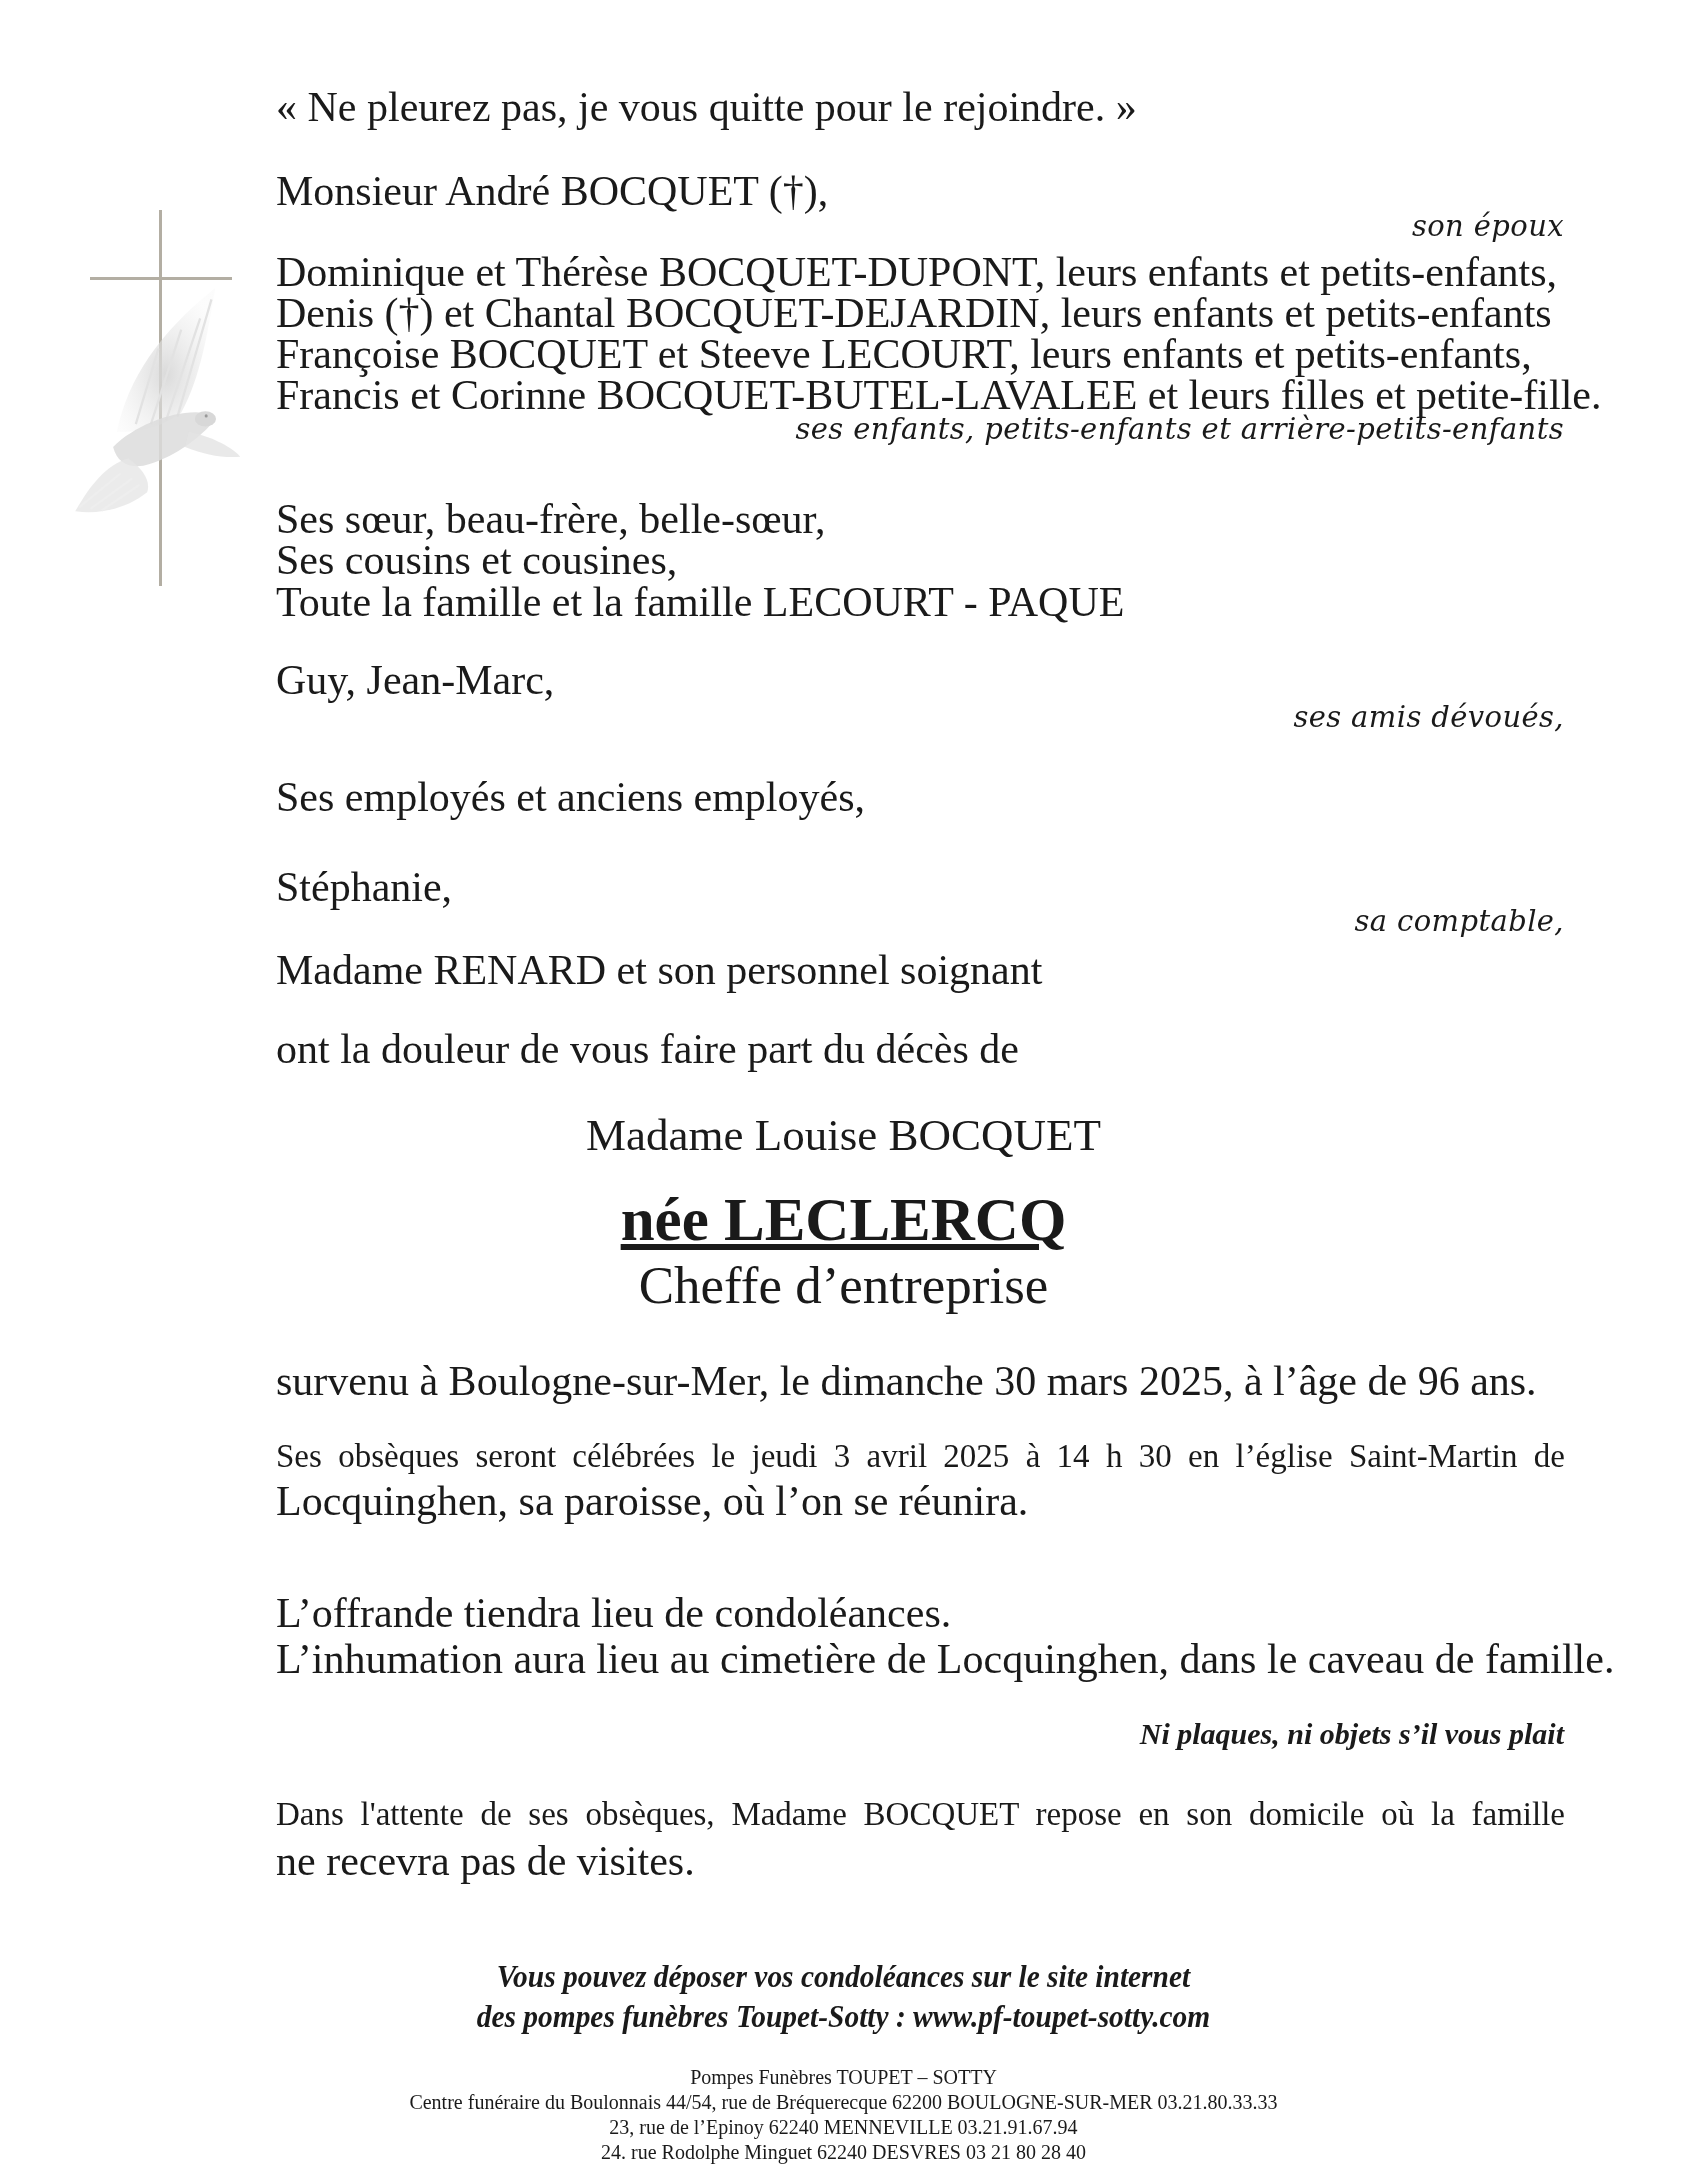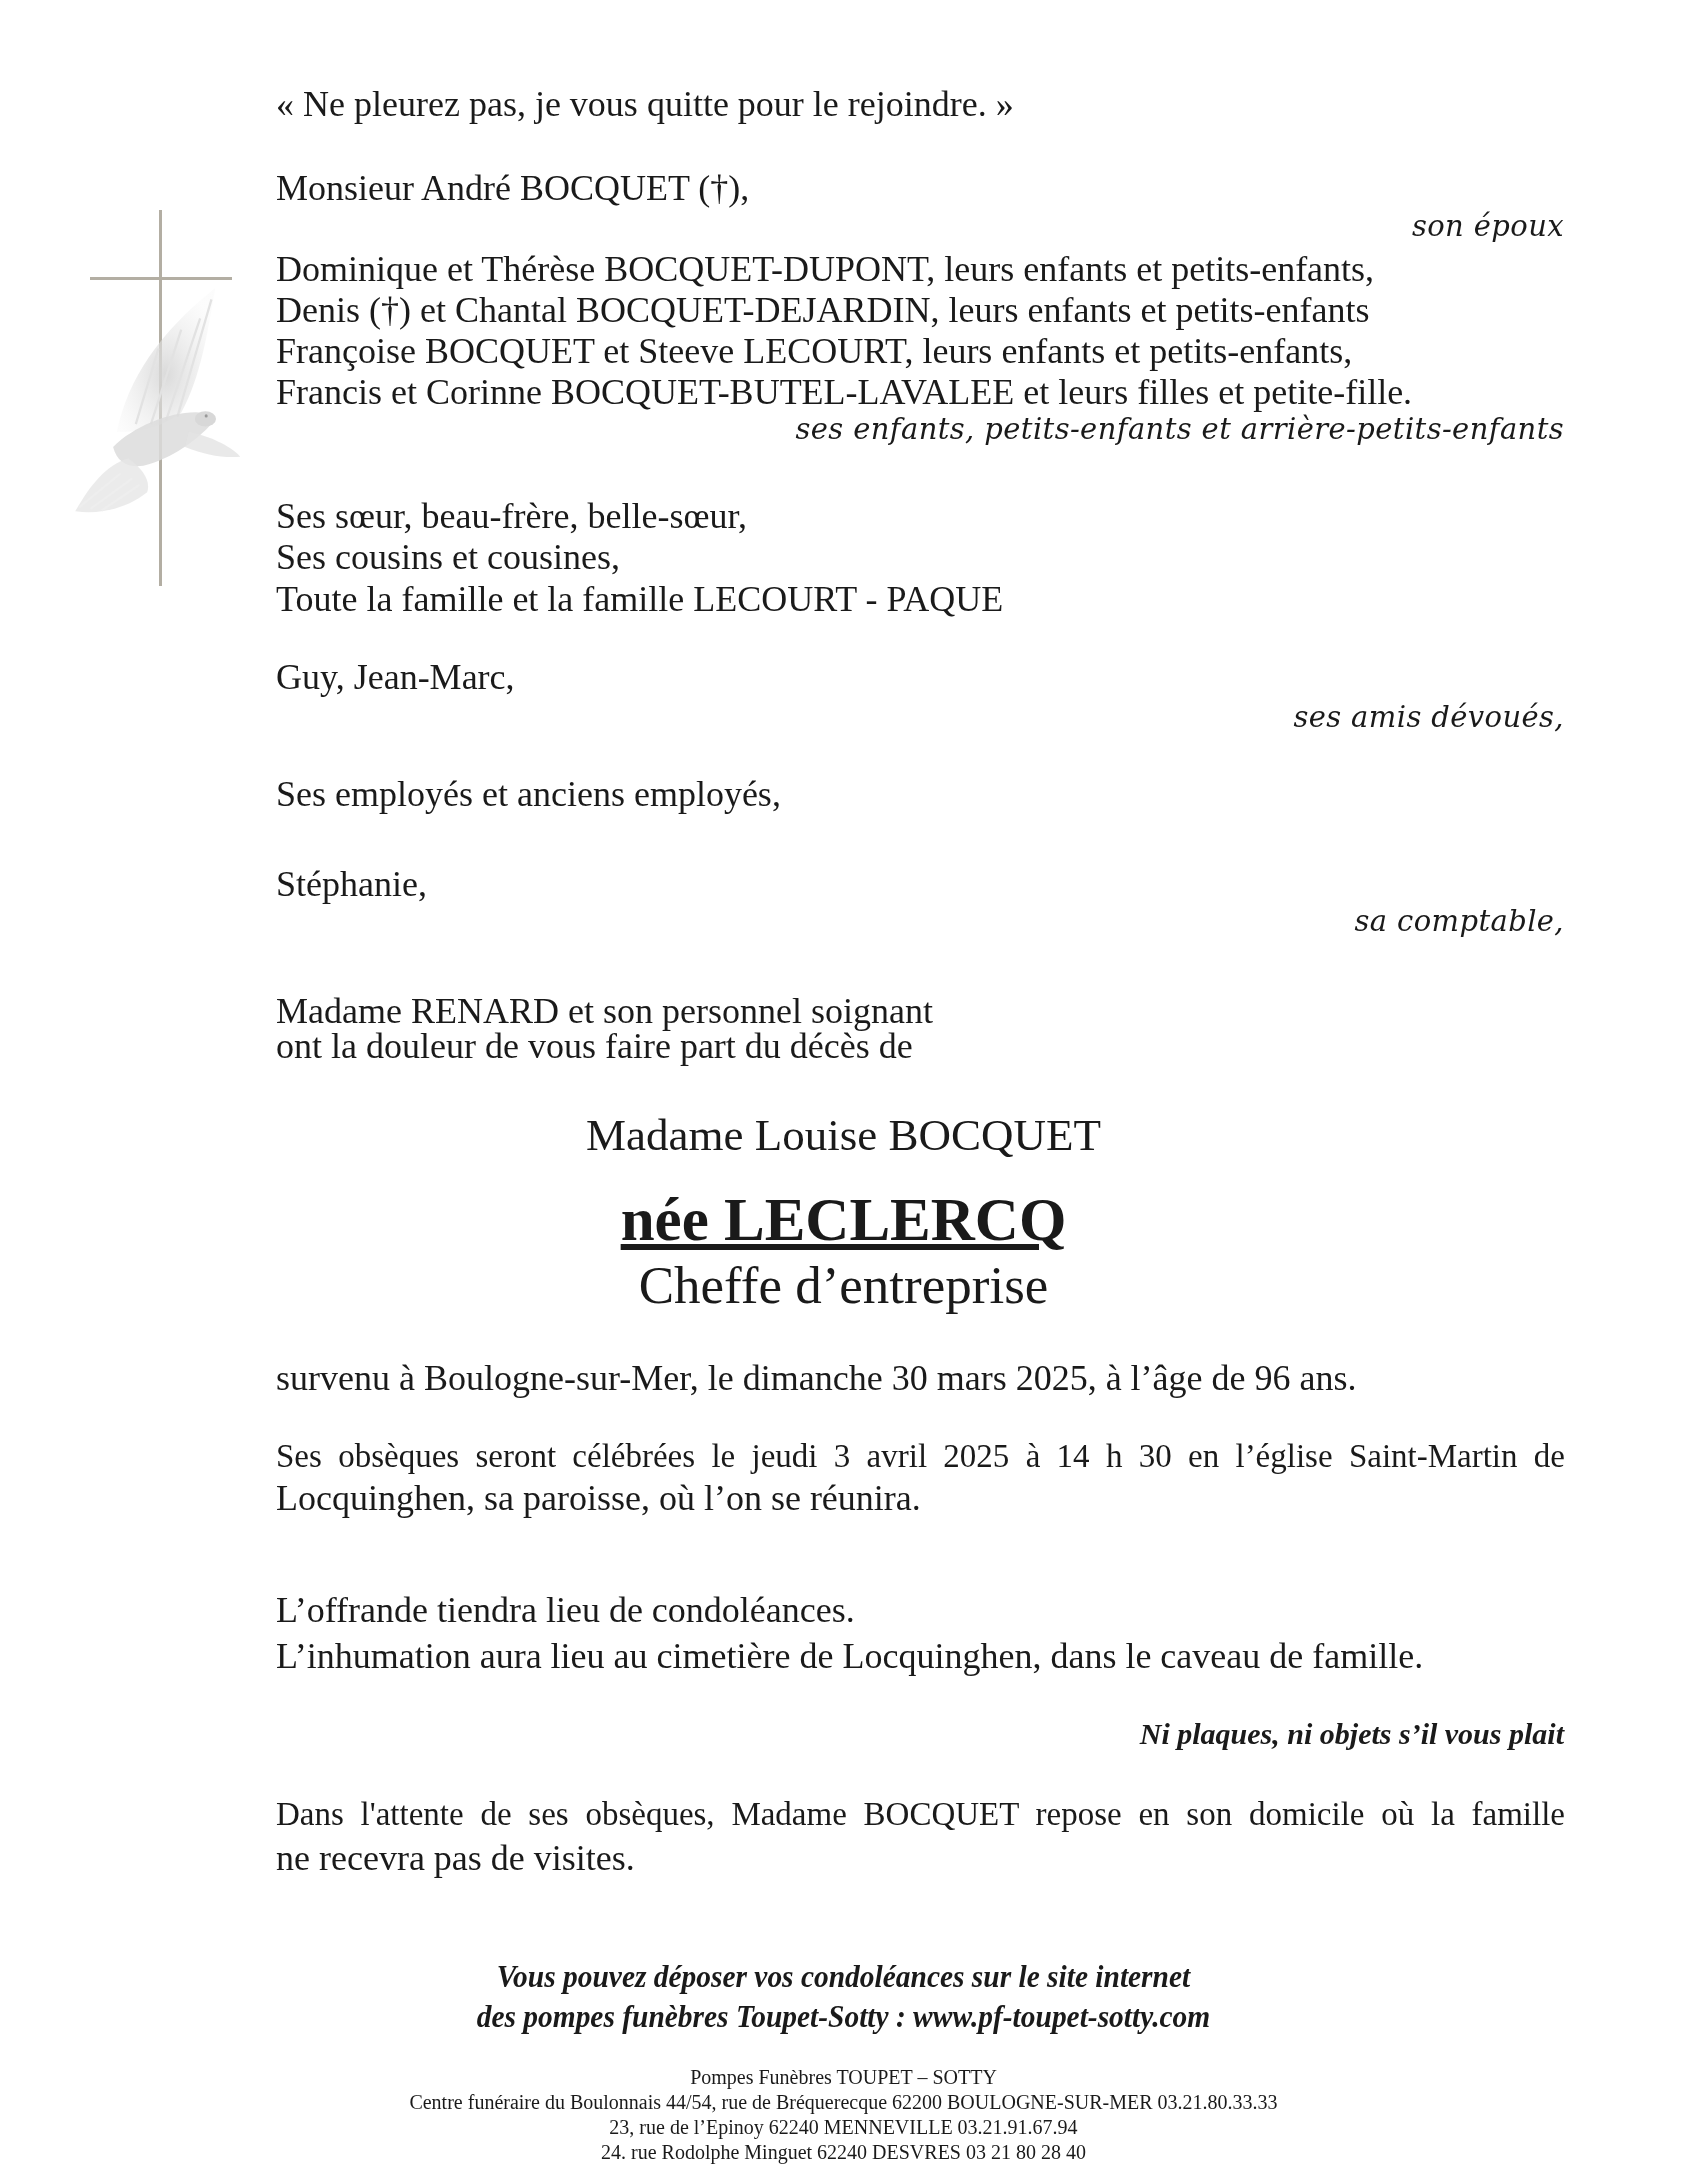--- a/index.html
+++ b/index.html
@@ -12,21 +12,21 @@
       height: 2183px;
       position: relative;
       overflow: hidden;
       color: #1a1a1a;
       font-family: "Liberation Serif", "DejaVu Serif", serif;
     }
     .line {
       position: absolute;
       left: 276px;
       white-space: nowrap;
-      font-size: 36px;
+      font-size: 42px;
       line-height: 1;
       text-align: center;
     }
     .right {
       position: absolute;
       right: 123px;
       white-space: nowrap;
       font-size: 33px;
       font-style: italic;
       line-height: 1;
@@ -159,21 +159,21 @@
 <div class="line" style="top:581px;">Toute la famille et la famille LECOURT - PAQUE</div>
 
 <div class="line" style="top:659px;">Guy, Jean-Marc,</div>
 <div class="right" style="top:703px;">ses amis dévoués,</div>
 
 <div class="line" style="top:776px;">Ses employés et anciens employés,</div>
 
 <div class="line" style="top:866px;">Stéphanie,</div>
 <div class="right" style="top:907px;">sa comptable,</div>
 
-<div class="line" style="top:949px;margin-top:44px;">Madame RENARD et son personnel soignant</div>
+<div class="line" style="top:949px;">Madame RENARD et son personnel soignant</div>
 
 <div class="line" style="top:1028px;">ont la douleur de vous faire part du décès de</div>
 
 <div class="center title-name" style="top:1113px;">Madame Louise BOCQUET</div>
 <div class="center title-birth" style="top:1189px;">née LECLERCQ</div>
 <div class="center title-job" style="top:1259px;">Cheffe d’entreprise</div>
 
 <div class="line" style="top:1360px;">survenu à Boulogne-sur-Mer, le dimanche 30 mars 2025, à l’âge de 96 ans.</div>
 
 <div class="justify" style="top:1440px;">Ses obsèques seront célébrées le jeudi 3 avril 2025 à 14 h 30 en l’église Saint-Martin de</div>

